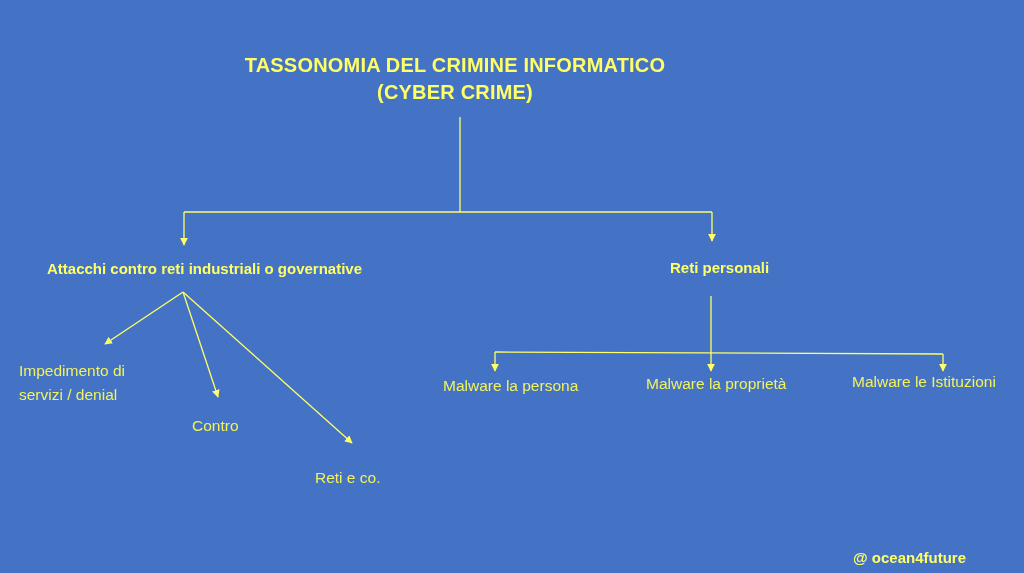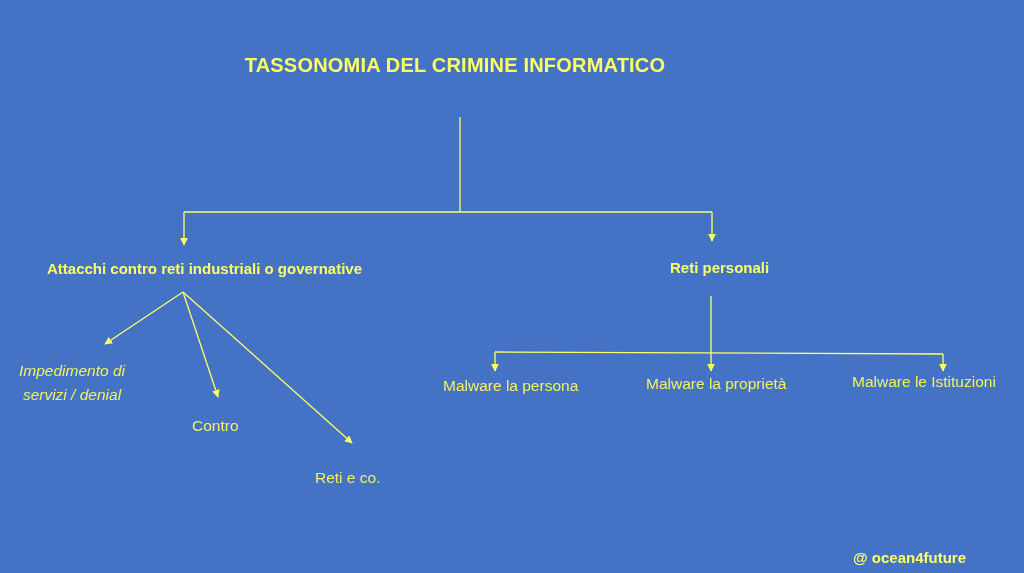--- a/index.html
+++ b/index.html
@@ -9,21 +9,20 @@
       position: relative;
       font-family: "Liberation Sans", "DejaVu Sans", sans-serif;
     }
     .canvas { position: absolute; left: 0; top: 16px; width: 832px; height: 573px; }
     .lines { position: absolute; left: 0; top: 0; }
     .txt {
       position: absolute;
       color: #ffff66;
       white-space: nowrap;
       line-height: 1.2;
-      text-align: center;
     }
     .title {
       font-weight: bold;
       font-size: 20px;
       text-align: center;
       width: 540px;
       left: 185px;
       top: 36px;
       line-height: 27px;
       letter-spacing: 0.2px;
@@ -68,26 +67,27 @@
 
       <line x1="711" y1="280" x2="711" y2="355" marker-end="url(#arr)"></line>
       <line x1="495" y1="336" x2="943" y2="338"></line>
       <line x1="495" y1="336" x2="495" y2="355" marker-end="url(#arr)"></line>
       <line x1="943" y1="338" x2="943" y2="355" marker-end="url(#arr)"></line>
     </g>
   </svg>
 
   <div class="txt title">
     <div>TASSONOMIA DEL CRIMINE INFORMATICO</div>
+    <div>(CYBER CRIME)</div>
   </div>
 
   <div class="txt branch" style="left:47px; top:244px;">Attacchi contro reti industriali o governative</div>
   <div class="txt branch" style="left:670px; top:243px;">Reti  personali</div>
 
-  <div class="txt leaf" style="left:19px; top:343px; line-height:24px;font-style:italic;">
+  <div class="txt leaf" style="left:19px; top:343px; line-height:24px;">
     <div>Impedimento di</div>
     <div>servizi / denial</div>
   </div>
   <div class="txt leaf" style="left:192px; top:401px;">Contro</div>
   <div class="txt leaf" style="left:315px; top:453px;">Reti e co.</div>
 
   <div class="txt leaf" style="left:443px; top:361px;">Malware la persona</div>
   <div class="txt leaf" style="left:646px; top:359px;">Malware la proprietà</div>
   <div class="txt leaf" style="left:852px; top:357px;">Malware le Istituzioni</div>
 

